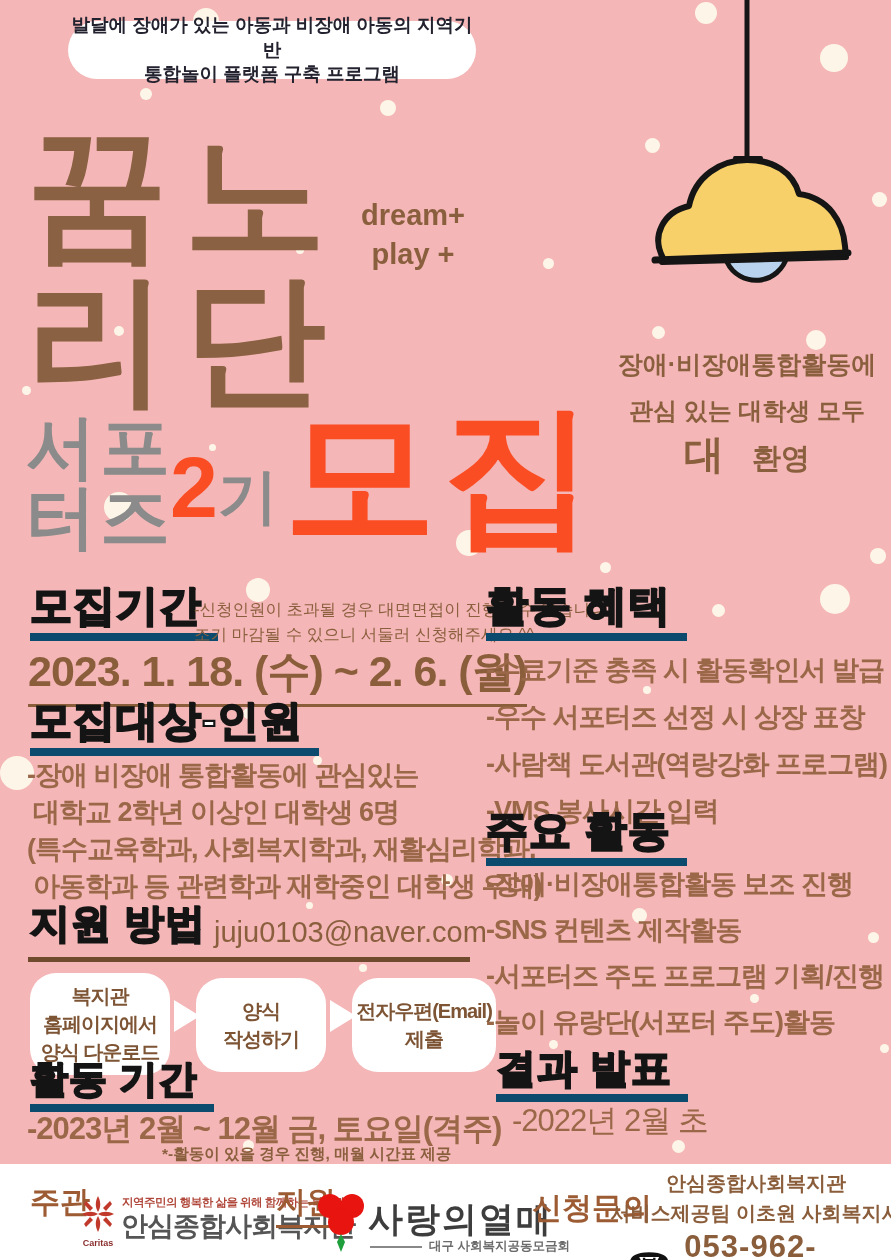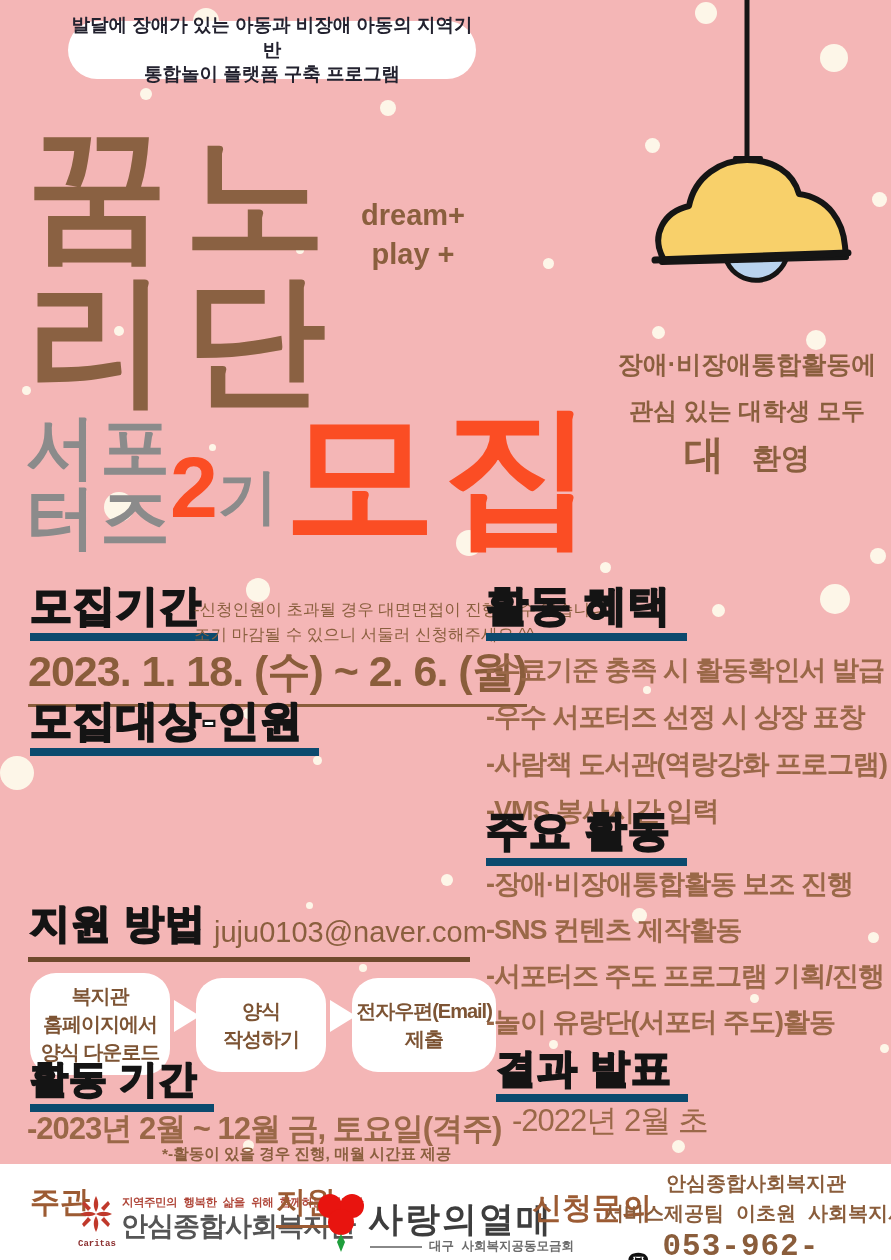--- a/index.html
+++ b/index.html
@@ -70,26 +70,26 @@
   
   .h-benefits{left:486px;top:585px;font-size:42px;}
   .benefits-list{left:486px;top:652px;font-size:27px;font-weight:600;}
   .benefits-list div{margin-bottom:11px;}
   .h-main-act{left:486px;top:810px;font-size:42px;}
   .main-act-list{left:486px;top:866px;font-size:27px;font-weight:600;}
   .main-act-list div{margin-bottom:10px;}
   .h-result{left:496px;top:1048px;font-size:40px;}
   .result-body{left:512px;top:1100px;font-size:31px;font-weight:400;}
   
-  .footer{position:absolute;z-index:2;left:0;top:1164px;width:891px;height:96px;background:#ffffff;font-family:Liberation Mono, monospace;}
+  .footer{position:absolute;z-index:2;left:0;top:1164px;width:891px;height:96px;background:#ffffff;}
   .f-label{position:absolute;color:#9c5b33;font-weight:800;font-size:30px;}
   .lbl-host{left:30px;top:18px;}
   .lbl-sponsor{left:276px;top:18px;border-bottom:3px solid #9c5b33;padding-bottom:2px;}
   .lbl-inquiry{left:532px;top:24px;}
-  .caritas{position:absolute;left:78px;top:30px;width:40px;text-align:left;}
+  .caritas{position:absolute;left:78px;top:30px;width:40px;text-align:center;}
   .caritas-caption{font-size:9px;color:#8b2e2e;font-weight:700;}
   .host-tagline{position:absolute;left:122px;top:31px;font-size:11.5px;color:#b0473a;font-weight:700;letter-spacing:-0.5px;}
   .host-name{position:absolute;left:121px;top:44px;font-size:27px;color:#555555;font-weight:800;letter-spacing:-1px;}
   .berries{position:absolute;left:316px;top:28px;}
   .sponsor-name{position:absolute;left:368px;top:32px;font-size:35px;color:#3d3d3d;font-weight:800;letter-spacing:2px;}
   .sponsor-sub{position:absolute;left:370px;top:74px;display:flex;align-items:center;}
   .sponsor-dash{width:52px;height:2px;background:#888888;margin-right:7px;}
   .sponsor-sub-text{font-size:12.5px;color:#6b6b6b;font-weight:700;}
   .inquiry-block{position:absolute;left:628px;top:6px;width:256px;display:flex;flex-direction:column;align-items:center;}
   .inquiry-org{font-size:20px;color:#8a5d3b;font-weight:700;}
@@ -191,20 +191,26 @@
   </div>
   <div class="layer recruit-note">
     <div>-신청인원이 초과될 경우 대면면접이 진행될 수 있습니다.</div>
     <div>조기 마감될 수 있으니 서둘러 신청해주세요 ^^</div>
   </div>
   <div class="layer date-line">2023. 1. 18. (수) ~ 2. 6. (월)</div>
 
   <div class="layer sec-h h-target">
     <span class="und">모집대상-인원</span>
   </div>
+  <div class="layer body-txt target-body">
+    <div>-장애 비장애 통합활동에 관심있는</div>
+    <div style="padding-left:6px;">대학교 2학년 이상인 대학생 6명</div>
+    <div>(특수교육학과, 사회복지학과, 재활심리학과,</div>
+    <div style="padding-left:6px;">아동학과 등 관련학과 재학중인 대학생 우대)</div>
+  </div>
 
   <div class="layer sec-h h-apply">
     <span>지원 방법</span>
   </div>
   <div class="layer email">juju0103@naver.com</div>
   <div class="layer apply-rule"></div>
 
   <div class="flow-box" style="left:30px;top:973px;width:140px;height:102px;">
     <div>복지관</div>
     <div>홈페이지에서</div>

